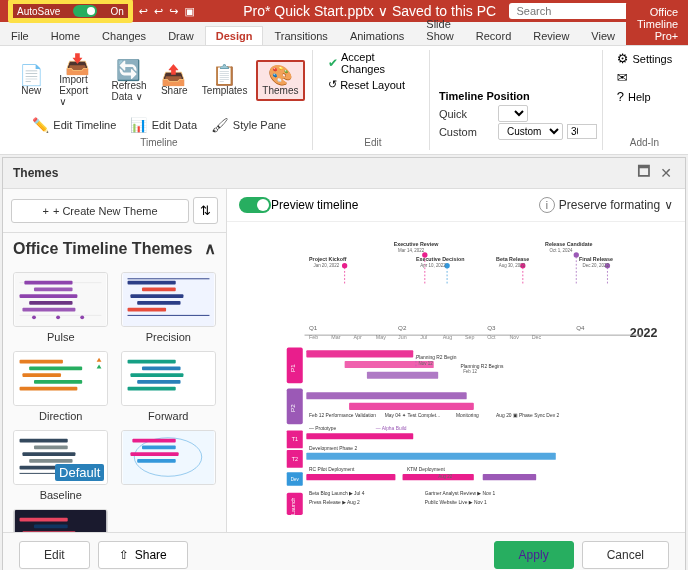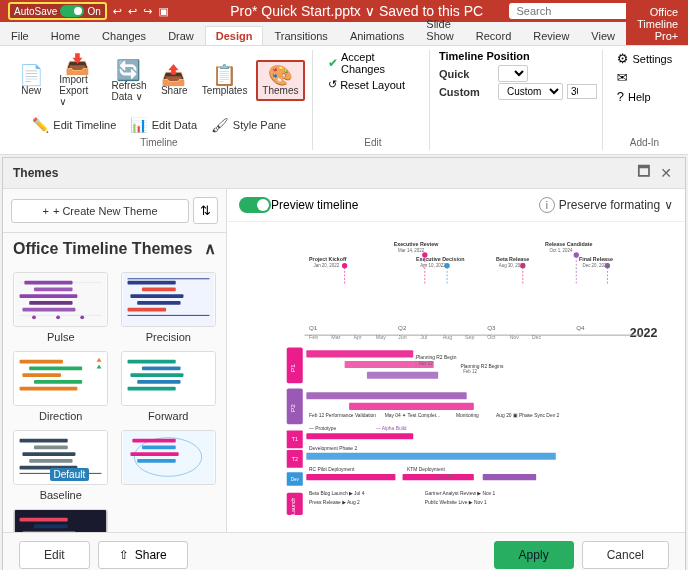--- a/index.html
+++ b/index.html
@@ -9,21 +9,21 @@
     .title-bar {
       background: #c0392b;
       height: 22px;
       display: flex;
       align-items: center;
       justify-content: space-between;
       padding: 0 8px;
       color: white;
     }
     .title-bar-left { display: flex; align-items: center; gap: 6px; font-size: 11px; }
-    .autosave-badge { background: #a93226; border: 2px solid #fde047; border-radius: 3px; padding: 1px 4px; font-size: 10px; display: flex; align-items: center; gap: 3px; }
+    .autosave-badge { background: #a93226; border: 5px solid #fde047; border-radius: 3px; padding: 1px 4px; font-size: 10px; display: flex; align-items: center; gap: 13px; }
     .toggle-on { width: 24px; height: 12px; background: #27ae60; border-radius: 6px; position: relative; }
     .toggle-on::after { content: ''; position: absolute; right: 2px; top: 2px; width: 8px; height: 8px; background: white; border-radius: 50%; }
     .title-bar-center { font-size: 14px; margin-left: 36px; }
     .title-bar-right { display: flex; align-items: center; gap: 8px; font-size: 11px; }
     .search-box { background: white; border: none; border-radius: 3px; padding: 2px 8px; font-size: 11px; width: 120px; color: #333; }
 
     
     .ribbon { background: #fff; border-bottom: 1px solid #ddd; }
     .ribbon-tabs { display: flex; background: #f3f3f3; border-bottom: 1px solid #ddd; height: 24px; align-items: flex-end; }
     .ribbon-tab { padding: 3px 10px; font-size: 11px; cursor: pointer; color: #333; border: 1px solid transparent; border-bottom: none; }
@@ -39,65 +39,65 @@
     .ribbon-btn-icon { font-size: 20px; line-height: 1; }
     .ribbon-btn-small { flex-direction: row; gap: 4px; padding: 2px 4px; font-size: 11px; }
     .ribbon-btn-small .ribbon-btn-icon { font-size: 14px; }
 
     
     .edit-group-rows { display: flex; flex-direction: column; gap: 1px; }
     .edit-row { display: flex; align-items: center; gap: 3px; font-size: 11px; cursor: pointer; padding: 1px 3px; border-radius: 2px; }
     .edit-row .check { color: #27ae60; font-size: 12px; }
 
     
-    .tp-group { display: flex; flex-direction: column; font-size: 11px; }
+    .tp-group { display: flex; flex-direction: column; font-size: 11px; margin-top: 40px; }
     .tp-row { display: flex; align-items: center; gap: 4px; margin-bottom: 1px; }
-    .tp-label { color: #333; min-width: 55px; font-weight: bold; }
+    .tp-label { color: #333; min-width: 55px; }
     .tp-select { border: 1px solid #ccc; border-radius: 2px; padding: 1px 4px; font-size: 10px; background: white; }
     .tp-number { border: 1px solid #ccc; border-radius: 0; width: 30px; padding: 1px 3px; font-size: 10px; }
 
     
     .addin-group { display: flex; flex-direction: column; gap: 2px; font-size: 11px; }
     .addin-row { display: flex; align-items: center; gap: 4px; cursor: pointer; padding: 1px 3px; border-radius: 2px; }
     .addin-icon { font-size: 13px; }
 
     
     .sidebar { width: 224px; border-right: 1px solid #ddd; background: #fafafa; display: flex; flex-direction: column; }
     .sidebar-top { padding: 8px; border-bottom: 1px solid #ddd; display: flex; align-items: center; gap: 4px; }
     .create-theme-btn { flex: 1; display: flex; align-items: center; justify-content: center; gap: 4px; border: 1px solid #ccc; border-radius: 3px; padding: 5px; cursor: pointer; font-size: 11px; background: white; color: #333; }
     .sidebar-sort-btn { border: 1px solid #ccc; border-radius: 3px; padding: 5px 6px; cursor: pointer; background: white; font-size: 13px; }
     .sidebar-section-header { display: flex; align-items: center; justify-content: space-between; padding: 6px 10px; font-size: 11px; font-weight: 600; color: #333; }
     .sidebar-section-header span { font-size: 16px; cursor: pointer; }
     .themes-grid { display: grid; grid-template-columns: 1fr 1fr; gap: 8px; padding: 8px; overflow-y: auto; flex: 1; }
     .theme-item { display: flex; flex-direction: column; align-items: center; cursor: pointer; }
     .theme-preview { width: 95px; height: 55px; border: 1px solid #ddd; border-radius: 3px; overflow: hidden; position: relative; background: white; }
     .theme-preview.selected { border: 2px solid #27ae60; }
     .theme-label { font-size: 11px; color: #333; margin-top: 4px; text-align: center; }
-    .default-badge { position: absolute; bottom: 3px; right: 18px; background: #2980b9; color: white; font-size: 10px; padding: 1px 4px; border-radius: 2px; }
+    .default-badge { position: absolute; bottom: 3px; right: 3px; background: #2980b9; color: white; font-size: 13px; padding: 1px 4px; border-radius: 2px; }
 
     
     .theme-lines { width: 100%; height: 100%; }
 
     
     .main-content { flex: 1; display: flex; flex-direction: column; }
     .content-toolbar { display: flex; align-items: center; justify-content: space-between; padding: 8px 12px; border-bottom: 1px solid #eee; }
     .preview-toggle { display: flex; align-items: center; gap: 0; font-size: 12px; }
     .toggle-switch { width: 32px; height: 16px; background: #27ae60; border-radius: 8px; position: relative; cursor: pointer; }
     .toggle-switch::after { content: ''; position: absolute; left: 18px; top: 2px; width: 12px; height: 12px; background: white; border-radius: 50%; }
     .preserve-btn { display: flex; align-items: center; gap: 4px; font-size: 12px; color: #333; cursor: pointer; }
     .info-icon { width: 16px; height: 16px; border-radius: 50%; border: 1px solid #999; display: flex; align-items: center; justify-content: center; font-size: 10px; color: #666; cursor: pointer; }
 
     
     .timeline-area { flex: 1; padding: 8px; overflow: hidden; position: relative; background: white; }
 
     
     .bottom-bar { height: 44px; border-top: 1px solid #ddd; display: flex; align-items: center; justify-content: space-between; padding: 0 16px; background: #f9f9f9; }
     .bottom-left { display: flex; gap: 8px; }
     .bottom-btn { padding: 6px 24px; border: 1px solid #ccc; border-radius: 3px; cursor: pointer; font-size: 12px; background: white; color: #333; }
-    .bottom-btn.primary { background: #27ae60; color: #0f172a; border-color: #27ae60; }
+    .bottom-btn.primary { background: #27ae60; color: #4c1d95; border-color: #27ae60; }
     .share-btn { display: flex; align-items: center; gap: 6px; padding: 6px 20px; border: 1px solid #ccc; border-radius: 3px; cursor: pointer; font-size: 12px; background: white; }
 
     
     .panel-header { display: flex; align-items: center; justify-content: space-between; padding: 6px 10px; background: #f0f0f0; border-bottom: 1px solid #ddd; }
     .panel-title { font-size: 12px; font-weight: 600; color: #333; }
     .panel-controls { display: flex; gap: 4px; }
     .panel-ctrl-btn { width: 18px; height: 18px; display: flex; align-items: center; justify-content: center; cursor: pointer; font-size: 14px; color: #666; border: none; background: none; }
   </style>
 </head>
 <body>

